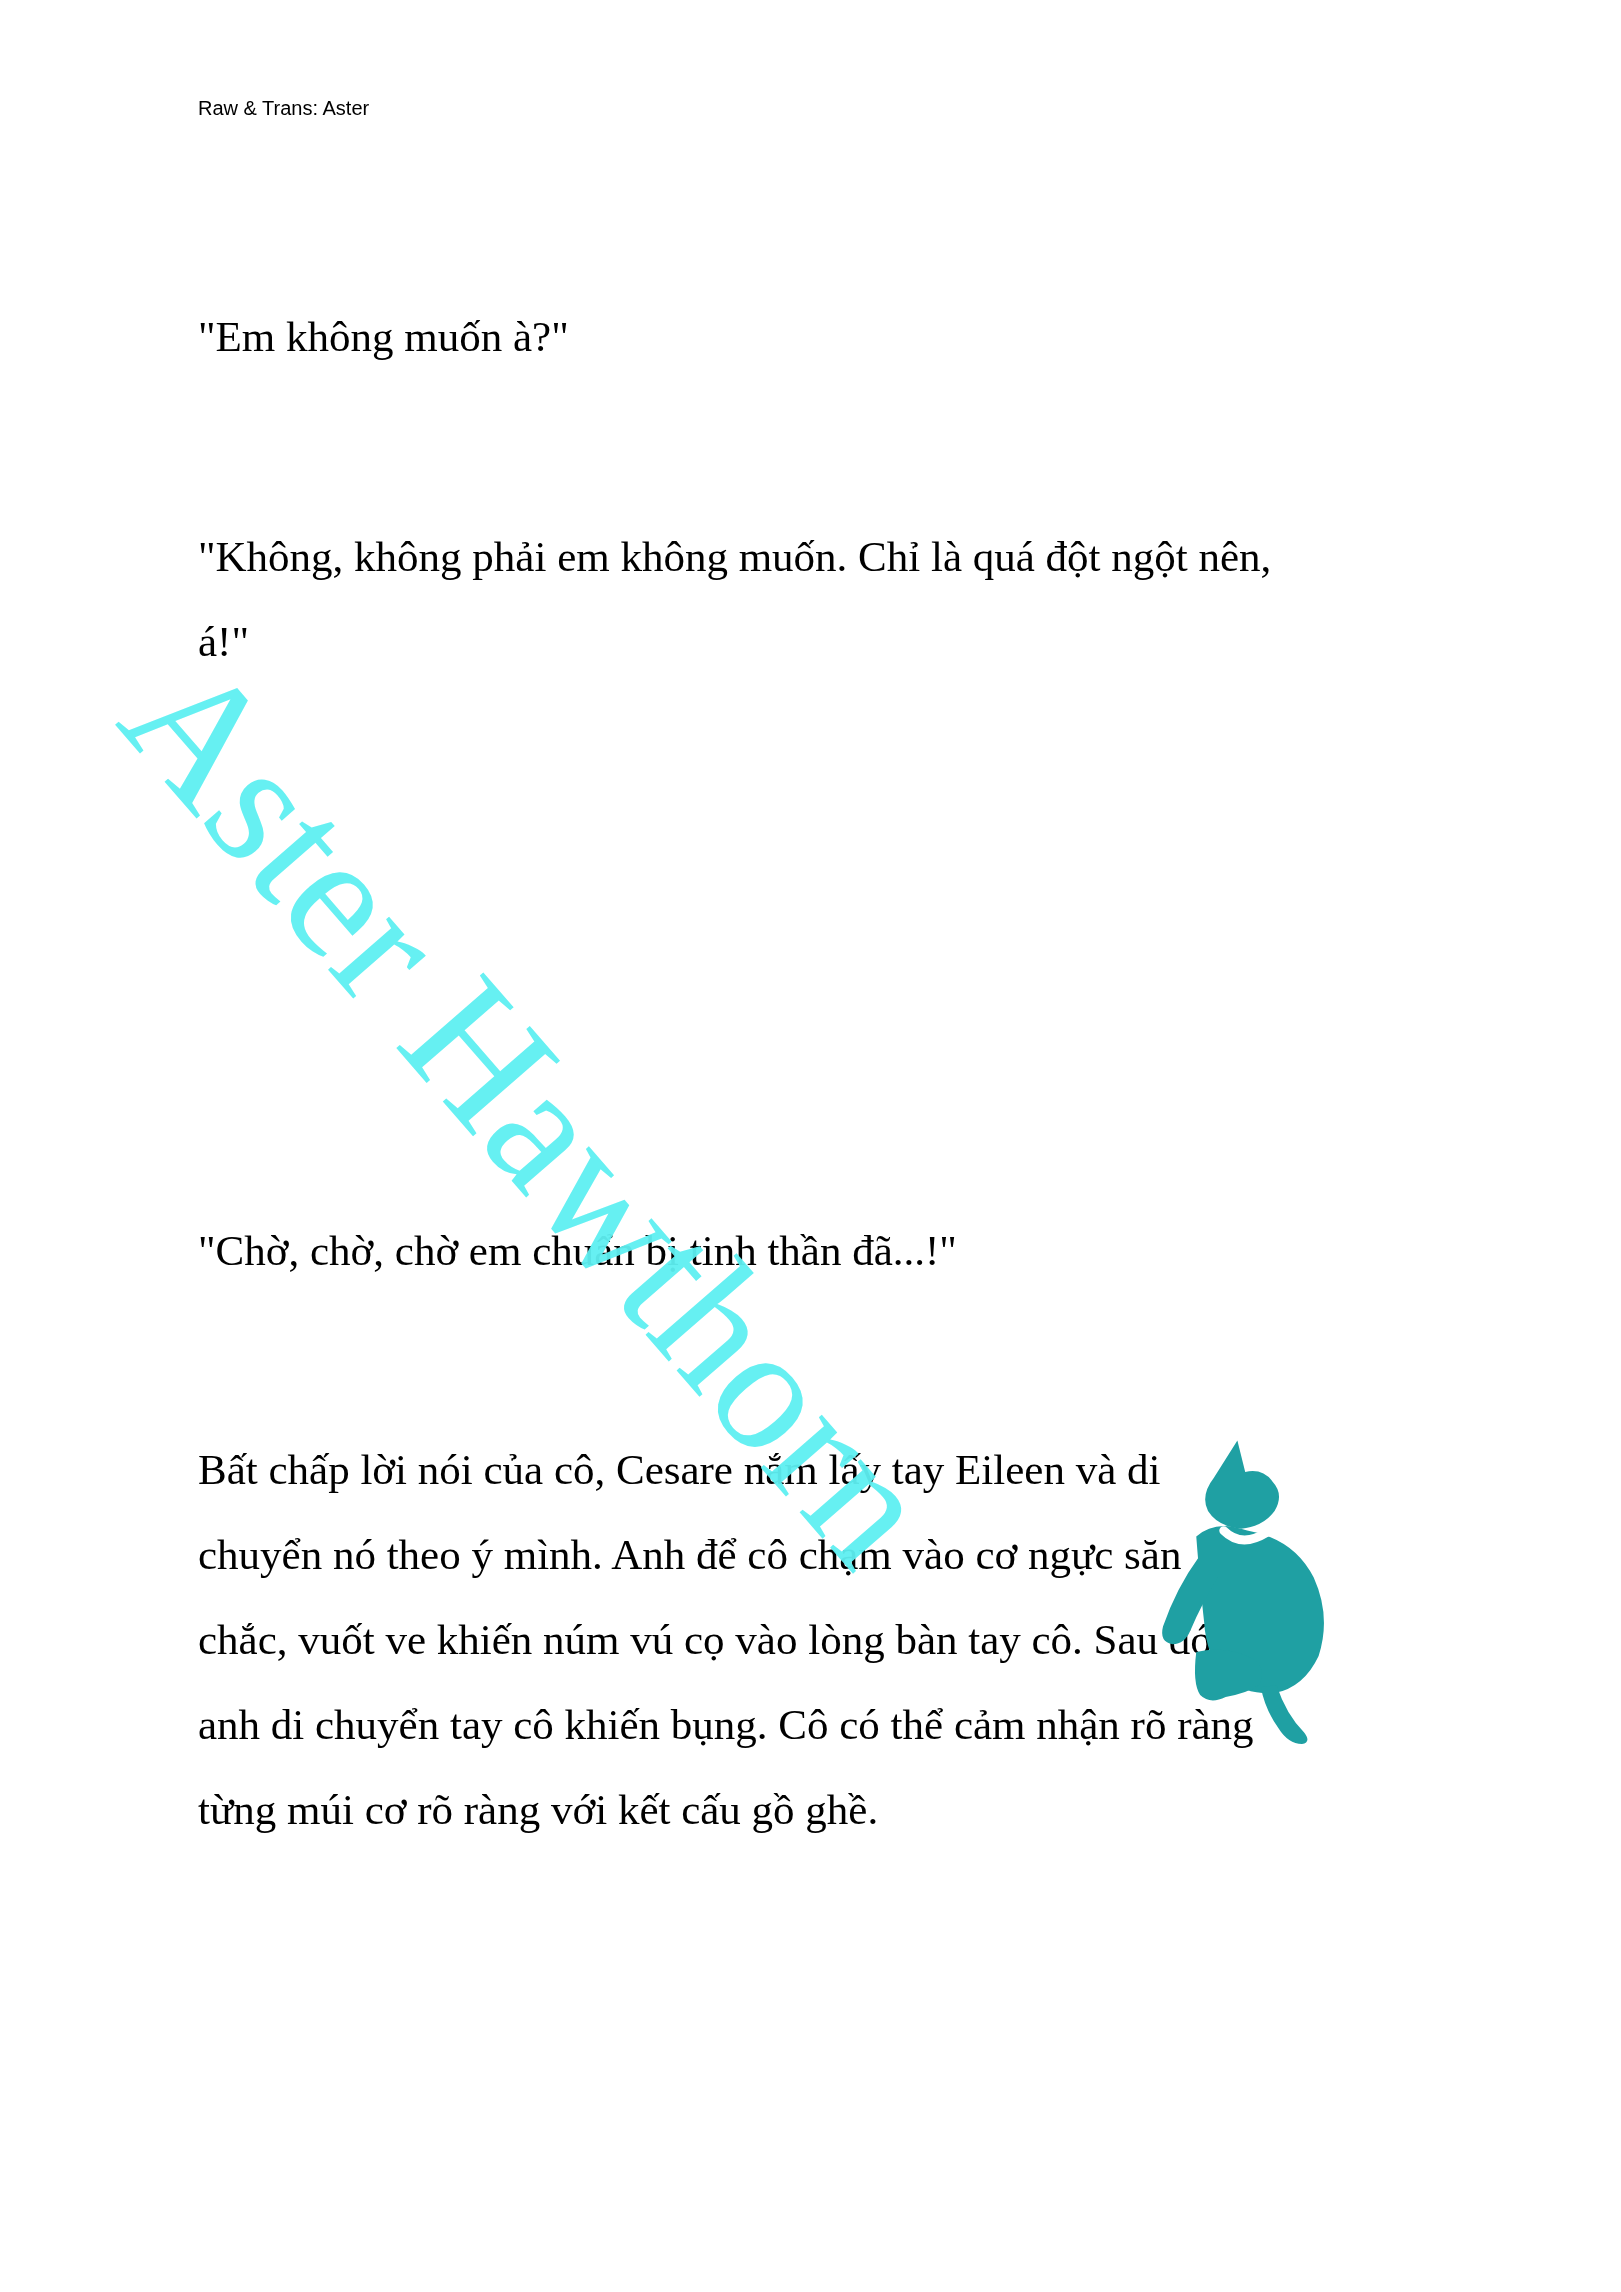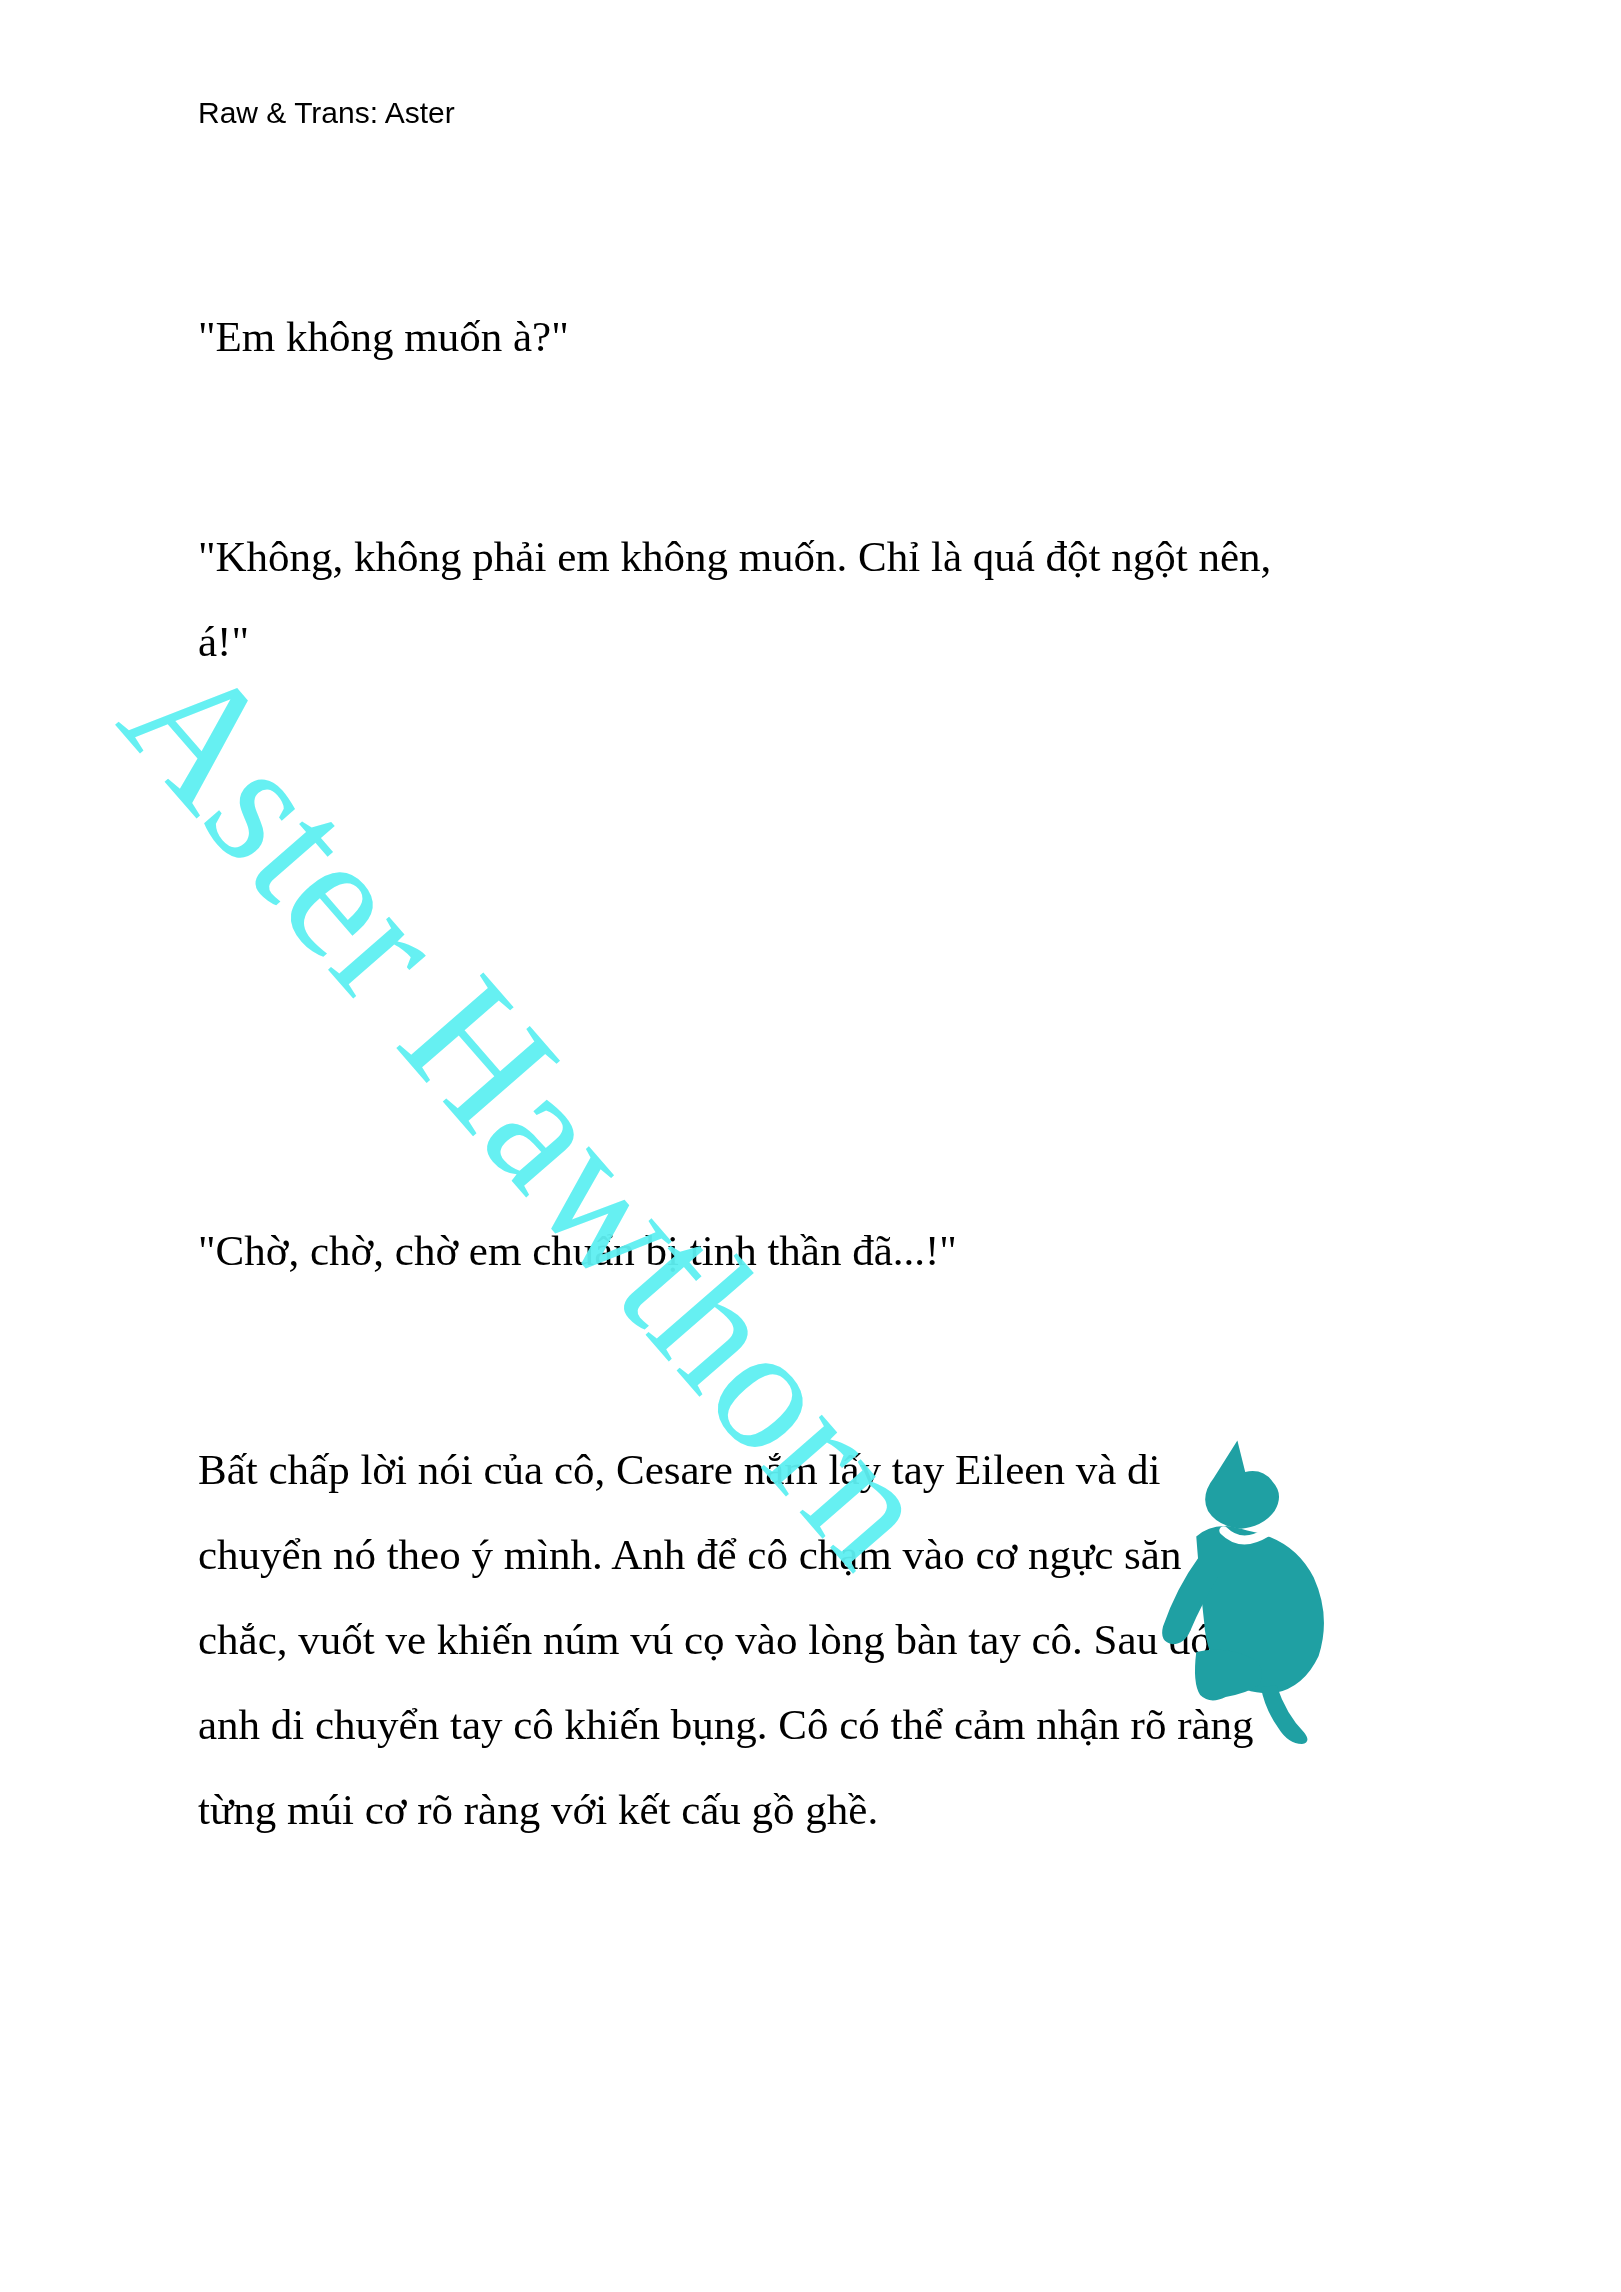--- a/index.html
+++ b/index.html
@@ -18,21 +18,21 @@
       left: 0; top: 0;
       width: 1621px;
       height: 2293px;
       background: #ffffff;
     }
     .header {
       position: absolute;
       left: 198px;
       top: 98px;
       font-family: "Liberation Sans", sans-serif;
-      font-size: 30px;
+      font-size: 20px;
       color: #000000;
       line-height: 1;
     }
     .para {
       position: absolute;
       left: 198px;
       width: 1274px;
       font-family: "Liberation Serif", serif;
       font-size: 43px;
       line-height: 85px;

